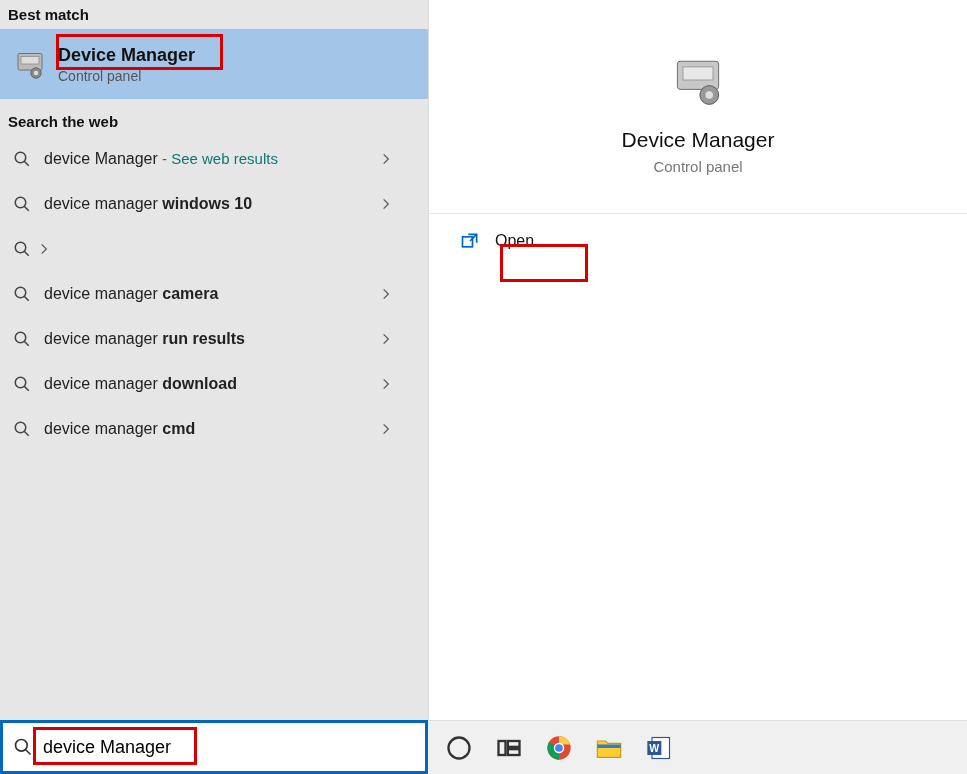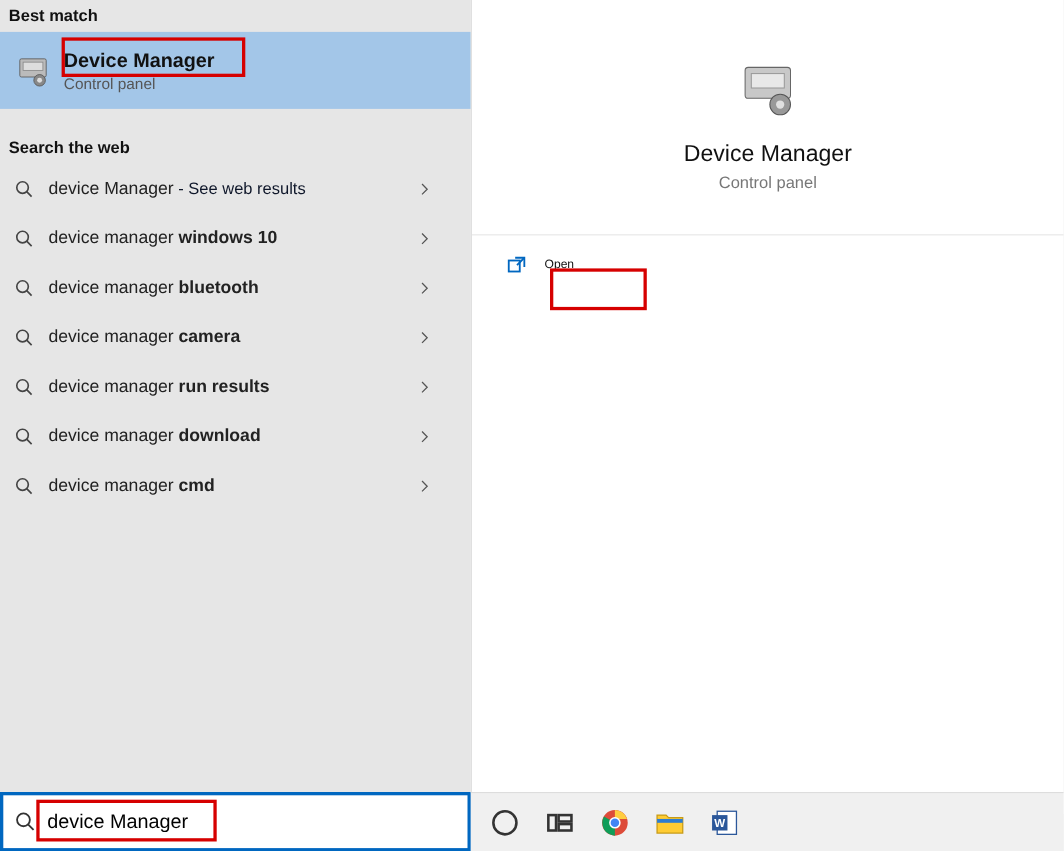--- a/index.html
+++ b/index.html
@@ -88,21 +88,21 @@
   .web-item .txt {
     flex: 1;
     margin-left: 10px;
     font-size: 16px;
     color: #222;
     white-space: nowrap;
     overflow: hidden;
     text-overflow: ellipsis;
   }
   .web-item .txt .bold { font-weight: 700; }
-  .web-item .txt .suffix { color: #0f172a; font-size: 15px; }
+  .web-item .txt .suffix { color: #0f766e; font-size: 15px; }
   .web-item .chev {
     width: 20px; height: 20px;
     display:flex; align-items:center; justify-content:center;
     color:#555;
     margin-right: 22px;
   }
   
   .right-panel {
     flex: 1;
     background: #ffffff;
@@ -134,21 +134,21 @@
     align-items: center;
     padding: 16px 30px;
     cursor: pointer;
   }
   .action-icon {
     width: 22px; height:22px;
     display:flex; align-items:center; justify-content:center;
     color:#0067c0;
     margin-right: 14px;
   }
-  .action-label { font-size:11px; color:#111; }
+  .action-label { font-size:16px; color:#111; }
   
   .search-bar {
     position: absolute;
     left: 0;
     top: 720px;
     width: 428px;
     height: 54px;
     background: #fff;
     border: 3px solid #0067c0;
     display: flex;
@@ -207,21 +207,21 @@
           <circle cx="32" cy="36" r="7" fill="#888" stroke="#555"></circle>
           <circle cx="32" cy="36" r="3" fill="#ddd"></circle>
         </svg>
       </div>
       <div class="bm-text">
         <div class="bm-title">Device Manager</div>
         <div class="bm-sub">Control panel</div>
       </div>
     </div>
 
-    <div class="section-header" style="margin-top:21px">Search the web</div>
+    <div class="section-header" style="margin-top:8px">Search the web</div>
 
     <div class="web-list" id="web-list">
         <div class="web-item">
           <div class="si">
             <svg viewBox="0 0 24 24" width="18" height="18" fill="none" stroke="#444" stroke-width="2">
               <circle cx="10" cy="10" r="7"></circle>
               <path d="M15 15 L21 21"></path>
             </svg>
           </div>
           <div class="txt"><span>device Manager</span><span class="bold"></span><span class="suffix"> - See web results</span></div>
@@ -245,21 +245,20 @@
             </svg>
           </div>
         </div>
         <div class="web-item">
           <div class="si">
             <svg viewBox="0 0 24 24" width="18" height="18" fill="none" stroke="#444" stroke-width="2">
               <circle cx="10" cy="10" r="7"></circle>
               <path d="M15 15 L21 21"></path>
             </svg>
           </div>
-          <div class="txt"><span>device manager </span><span class="bold">bluetooth</span><span class="suffix"></span></div>
           <div class="chev">
             <svg viewBox="0 0 24 24" width="14" height="14" fill="none" stroke="#555" stroke-width="2">
               <path d="M8 4 L16 12 L8 20"></path>
             </svg>
           </div>
         </div>
         <div class="web-item">
           <div class="si">
             <svg viewBox="0 0 24 24" width="18" height="18" fill="none" stroke="#444" stroke-width="2">
               <circle cx="10" cy="10" r="7"></circle>

